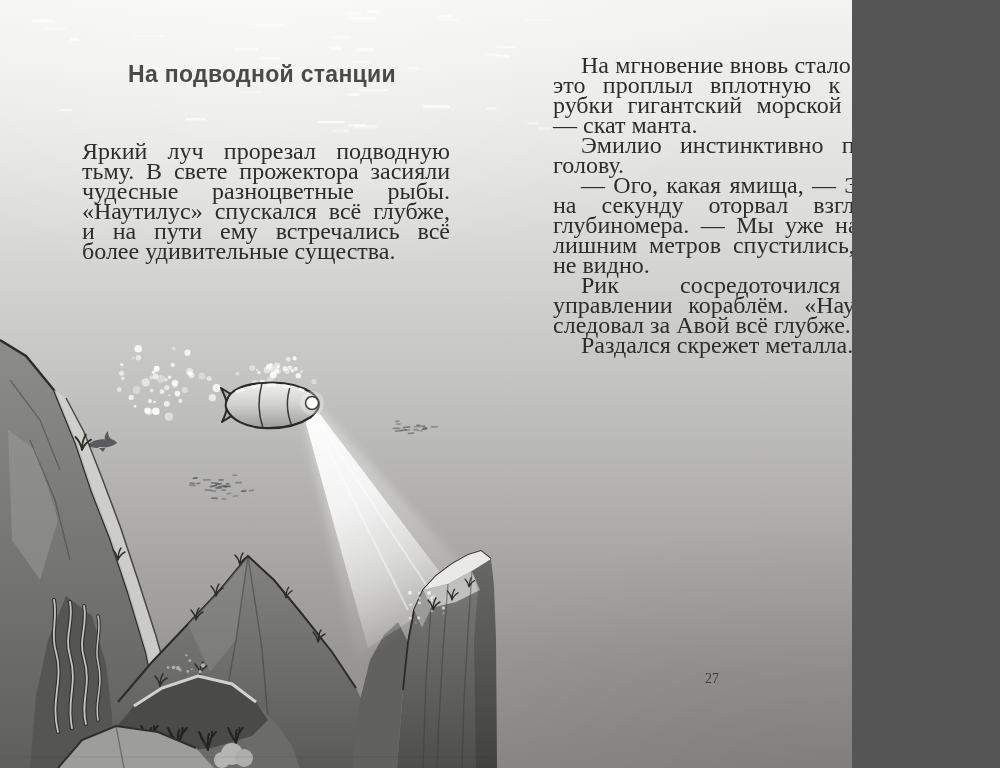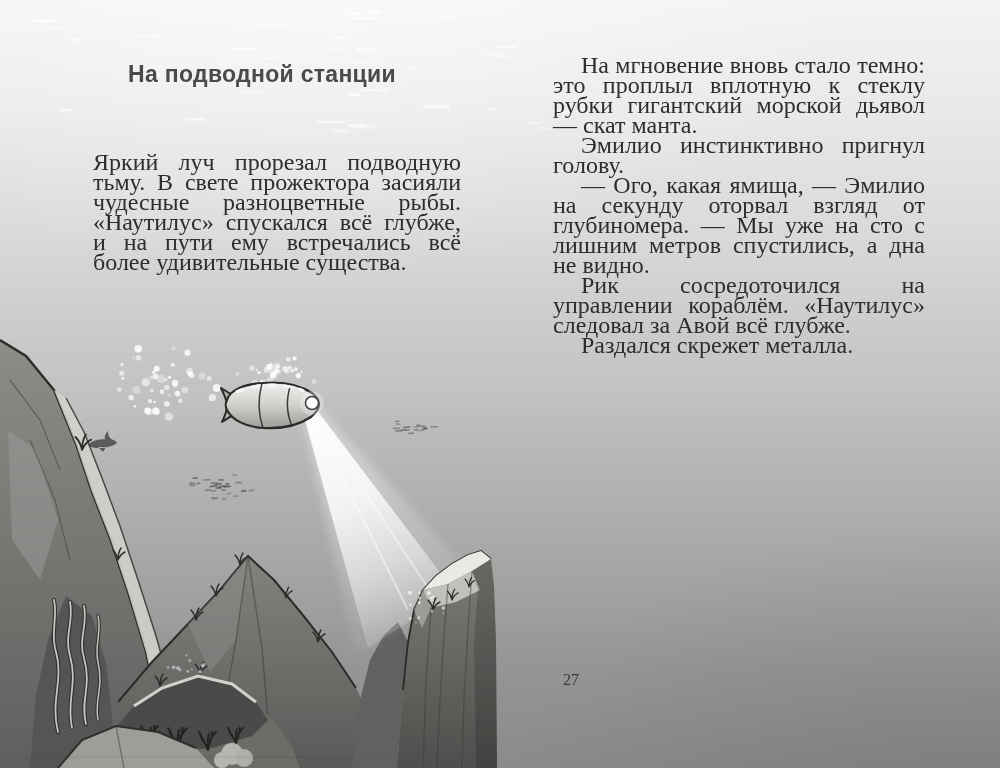--- a/index.html
+++ b/index.html
@@ -1,36 +1,36 @@
 <!DOCTYPE html>
 <html lang="ru"><head>
 <meta charset="utf-8">
 <style>
   html,body{margin:0;padding:0;background:#555;}
   .spread{
-    position:relative;width:1000px;height:768px;overflow:hidden;
+    position:relative;width:852px;height:768px;overflow:hidden;
     font-family:"Liberation Serif","DejaVu Serif",serif;
     background:
       radial-gradient(900px 520px at 30% -6%, rgba(255,255,255,.60), rgba(255,255,255,0) 62%),
       radial-gradient(700px 450px at 98% 108%, rgba(0,0,0,.10), rgba(0,0,0,0) 70%),
       linear-gradient(180deg,#f3f3f1 0%,#e9e9e7 14%,#dadad8 30%,#c3c3c1 50%,#abaaa8 70%,#969593 87%,#8b8a88 100%);
   }
   .illo{position:absolute;left:0;top:0;}
   .chapter-title{
     position:absolute;left:78px;top:60px;width:368px;margin:0;
     text-align:center;font-family:"Liberation Sans","DejaVu Sans",sans-serif;
     font-weight:bold;font-size:23px;line-height:28px;letter-spacing:.3px;color:#4a4a48;
   }
   .body-text{font-size:24px;line-height:20px;color:#2e2d2b;text-align:justify;hyphens:auto;}
-  .left-para{position:absolute;left:78px;top:137px;width:368px;margin:15px;}
+  .left-para{position:absolute;left:78px;top:137px;width:368px;margin:4px;}
   .right-col{position:absolute;left:553px;top:55px;width:372px;}
   .right-col p{margin:0;text-indent:28px;}
   .page-number{
-    position:absolute;left:563px;top:671px;width:372px;
-    font-size:16px;color:#3d3d3b;
+    position:absolute;left:526px;top:671px;width:372px;
+    text-align:center;font-size:14px;color:#3d3d3b;
   }
 </style>
 </head>
 <body>
 
 <div class="spread">
 
   <svg class="illo" width="1000" height="768" viewBox="0 0 1000 768" aria-hidden="true">
     <defs>
       <linearGradient id="beamGrad" gradientUnits="userSpaceOnUse" x1="312" y1="415" x2="412" y2="625">

